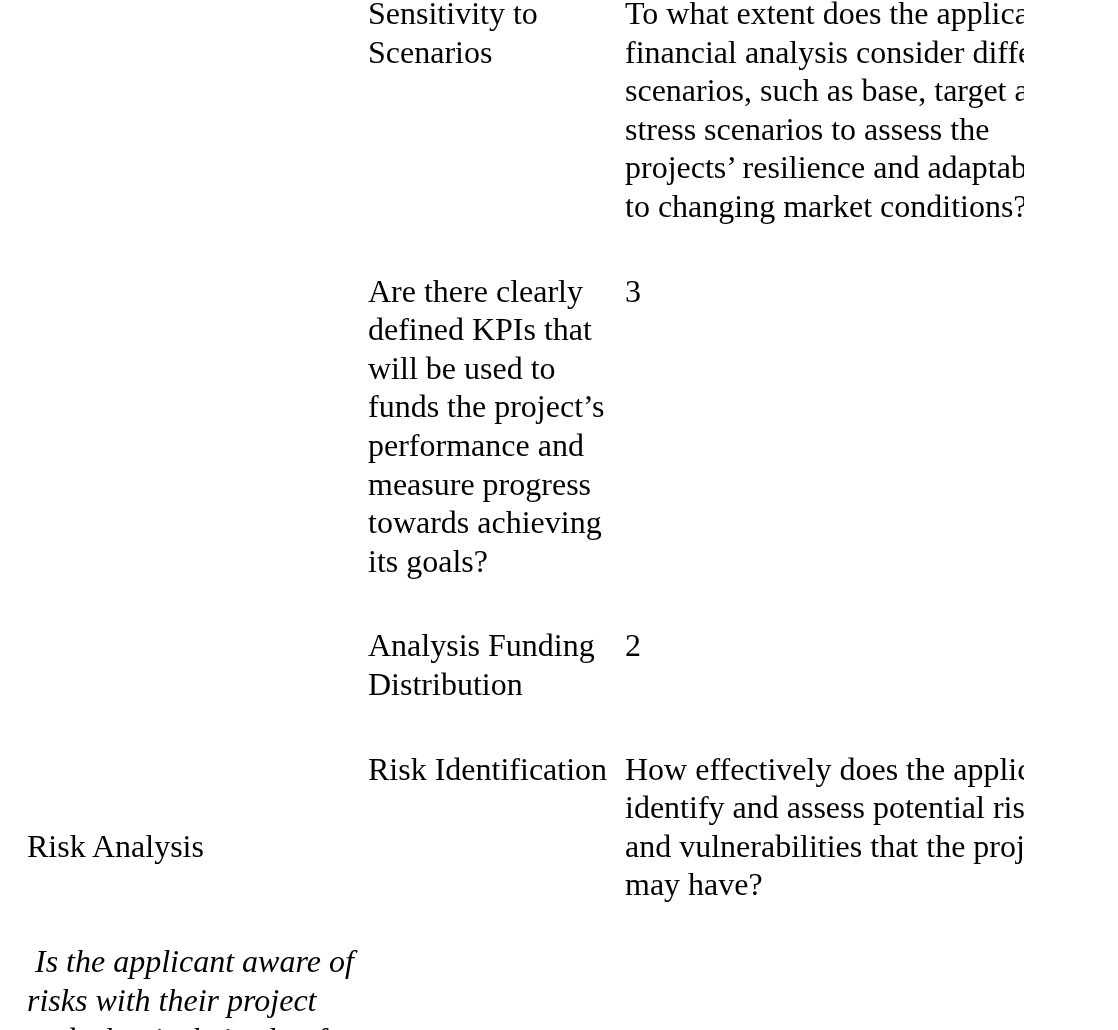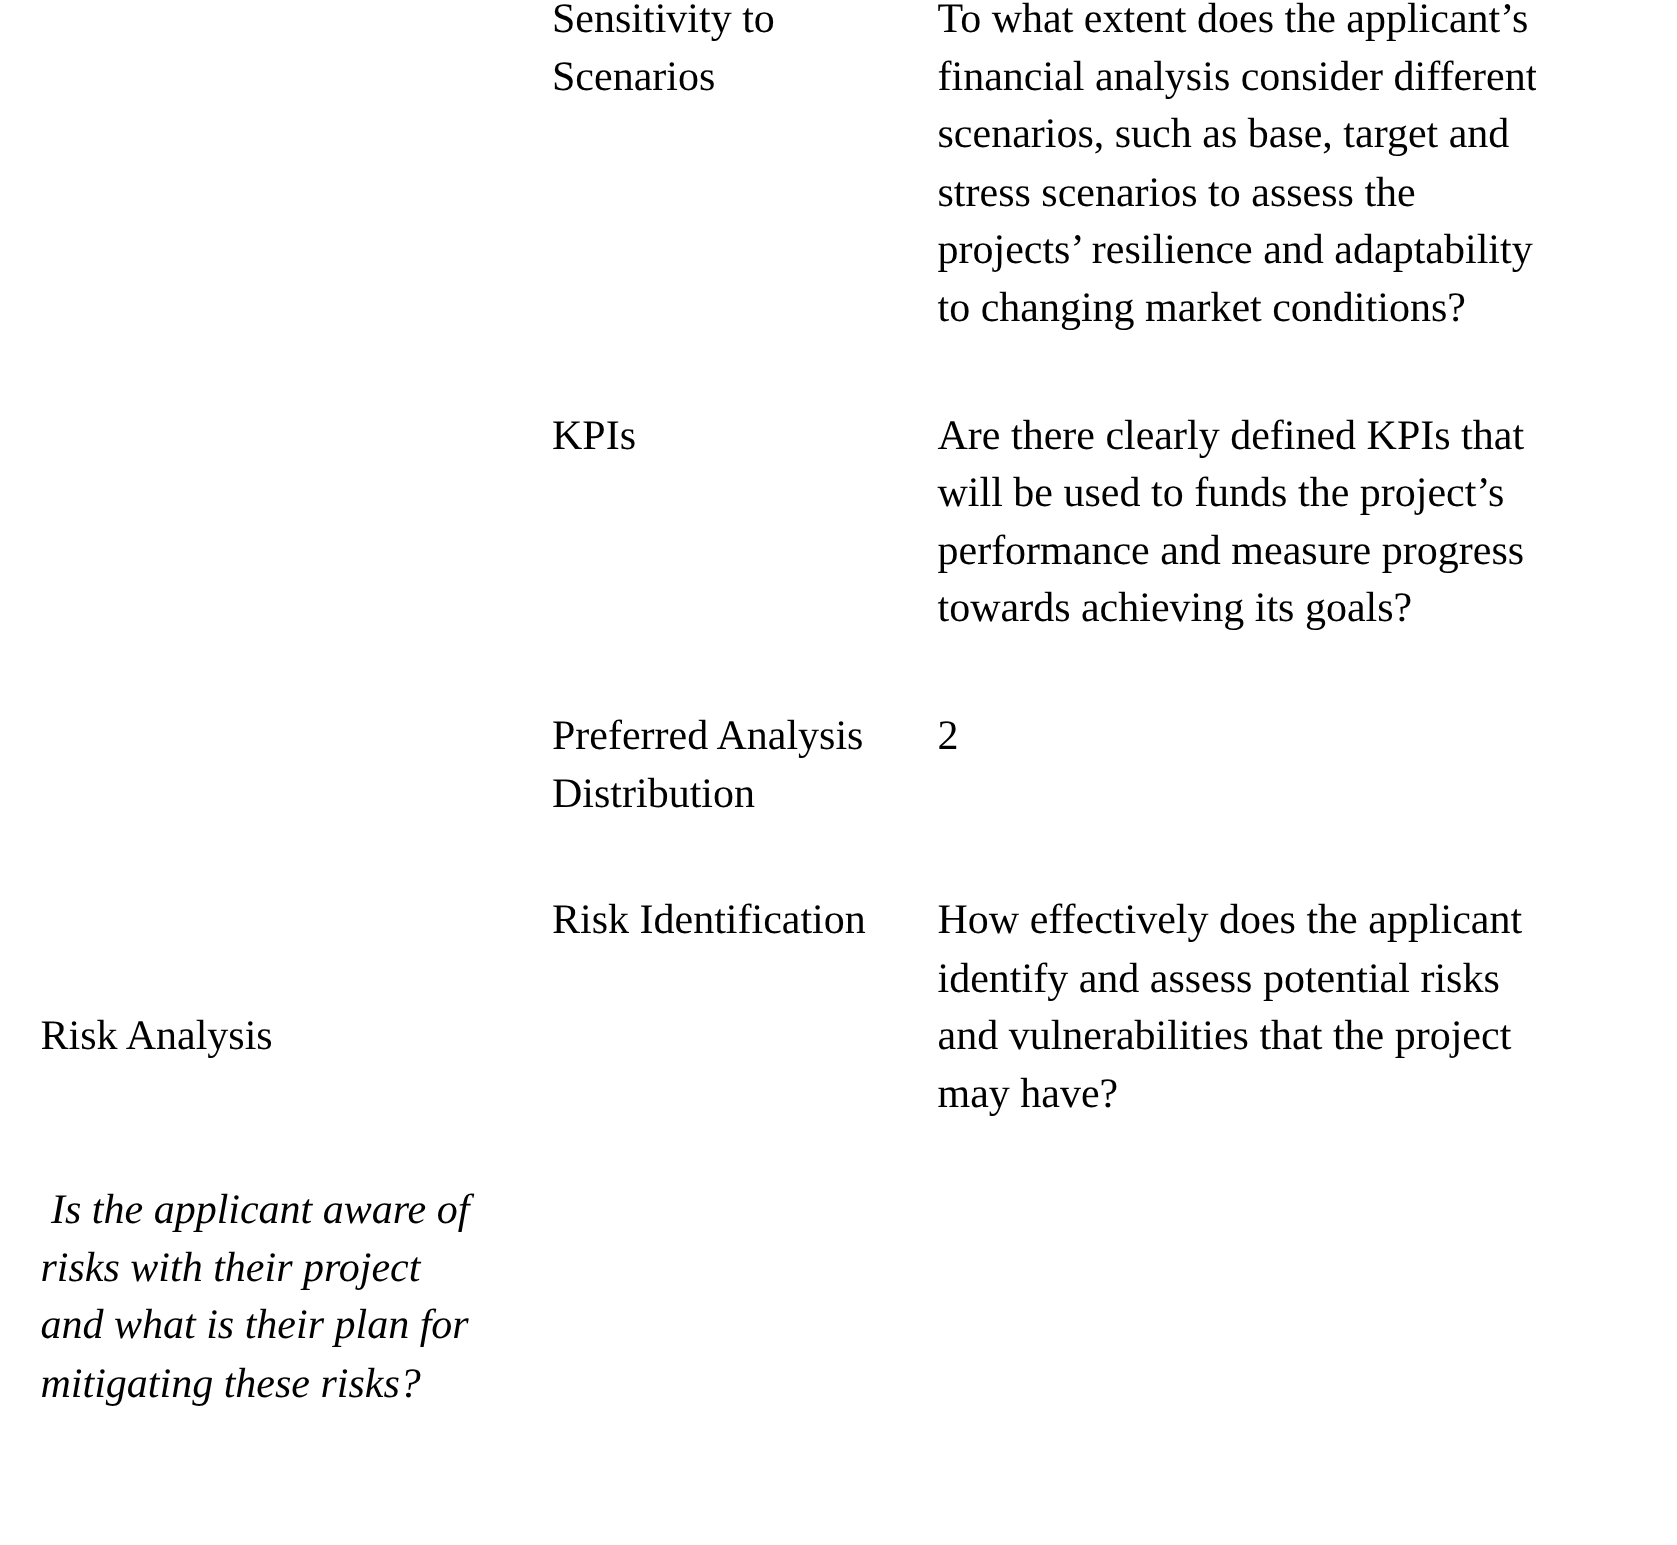--- a/index.html
+++ b/index.html
@@ -8,21 +8,21 @@
     background: #ffffff;
   }
   .doc {
     position: relative;
     width: 1024px;
     height: 1030px;
     overflow: hidden;
     background: #ffffff;
     color: #000000;
     font-family: "Liberation Serif", "DejaVu Serif", serif;
-    font-size: 28px;
+    font-size: 32px;
     line-height: 38.6px;
     box-sizing: border-box;
   }
   .t-row {
     display: grid;
     grid-template-columns: 368px 257px 460px 33px;
     padding-bottom: 46px;
   }
   .t-row:first-child {
     margin-top: -6px;
@@ -56,31 +56,30 @@
 financial analysis consider different
 scenarios, such as base, target and
 stress scenarios to assess the
 projects’ resilience and adaptability
 to changing market conditions?</div>
     <div class="cell c4">1</div>
   </div>
 
   <div class="t-row">
     <div class="cell c1"></div>
-    <div class="cell c2">KPIs</div>
     <div class="cell c3">Are there clearly defined KPIs that
 will be used to funds the project’s
 performance and measure progress
 towards achieving its goals?</div>
     <div class="cell c4">3</div>
   </div>
 
   <div class="t-row">
     <div class="cell c1"></div>
-    <div class="cell c2">Preferred Analysis
+    <div class="cell c2">Analysis Funding
 Distribution</div>
     <div class="cell c4">2</div>
   </div>
 
   <div class="t-row">
     <div class="cell c1">
       <div class="category-title">Risk Analysis</div>
       <div class="category-desc"> Is the applicant aware of
 risks with their project
 and what is their plan for

